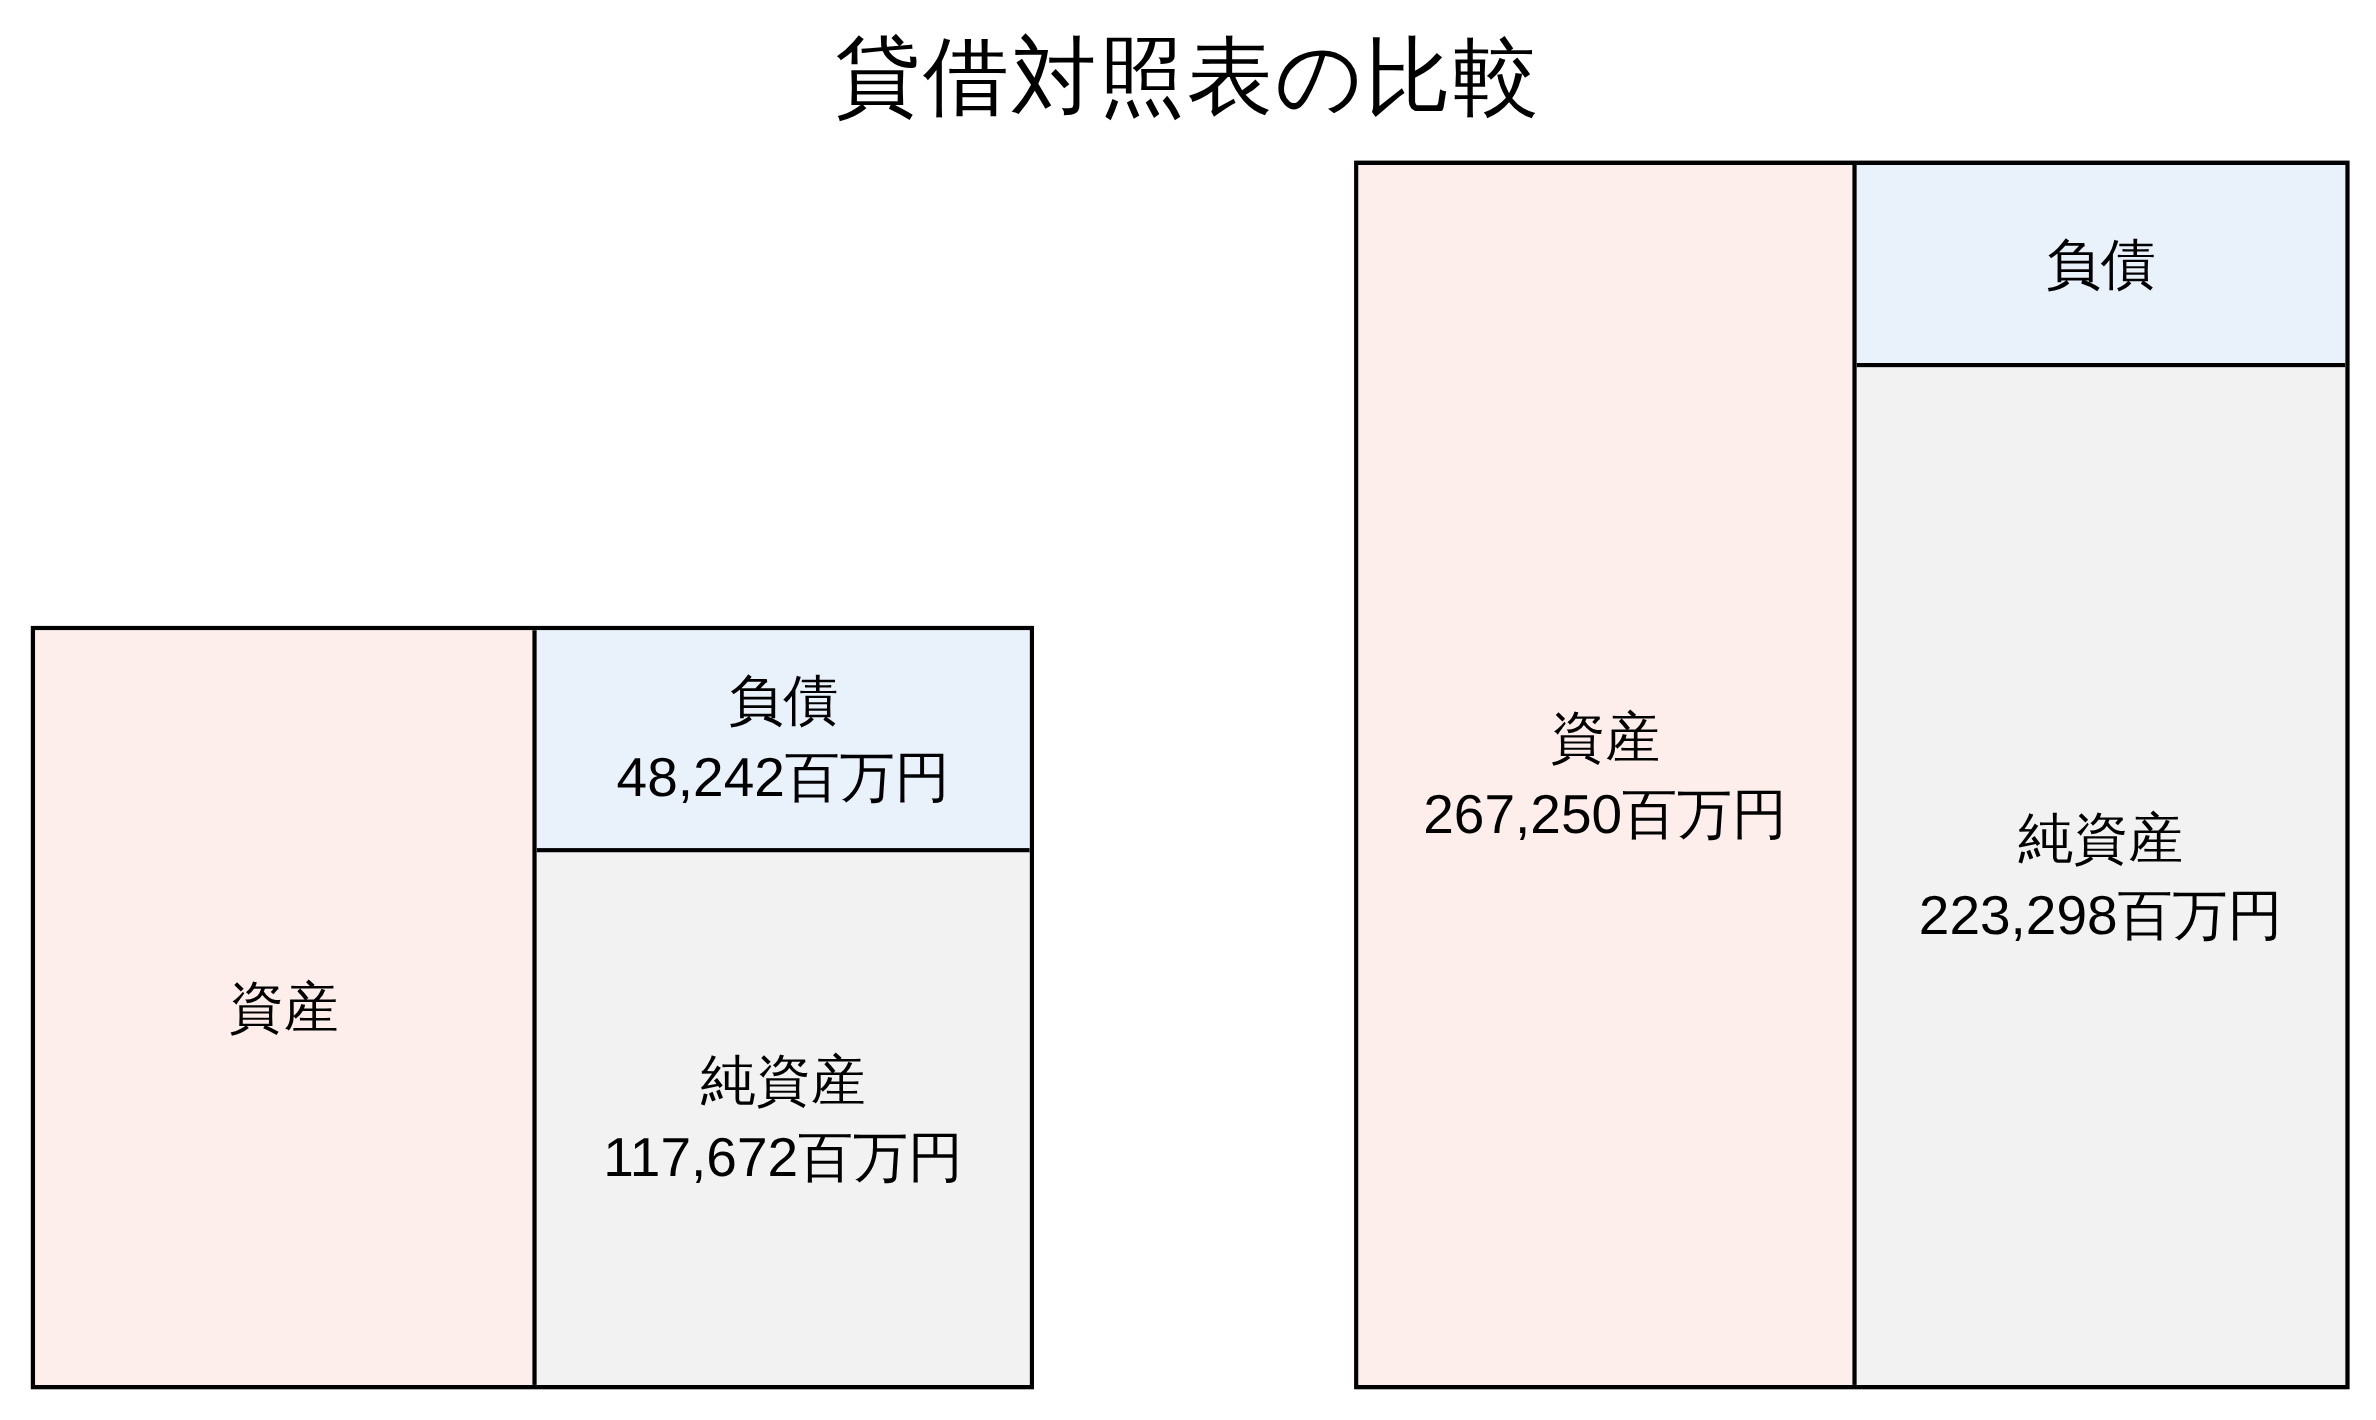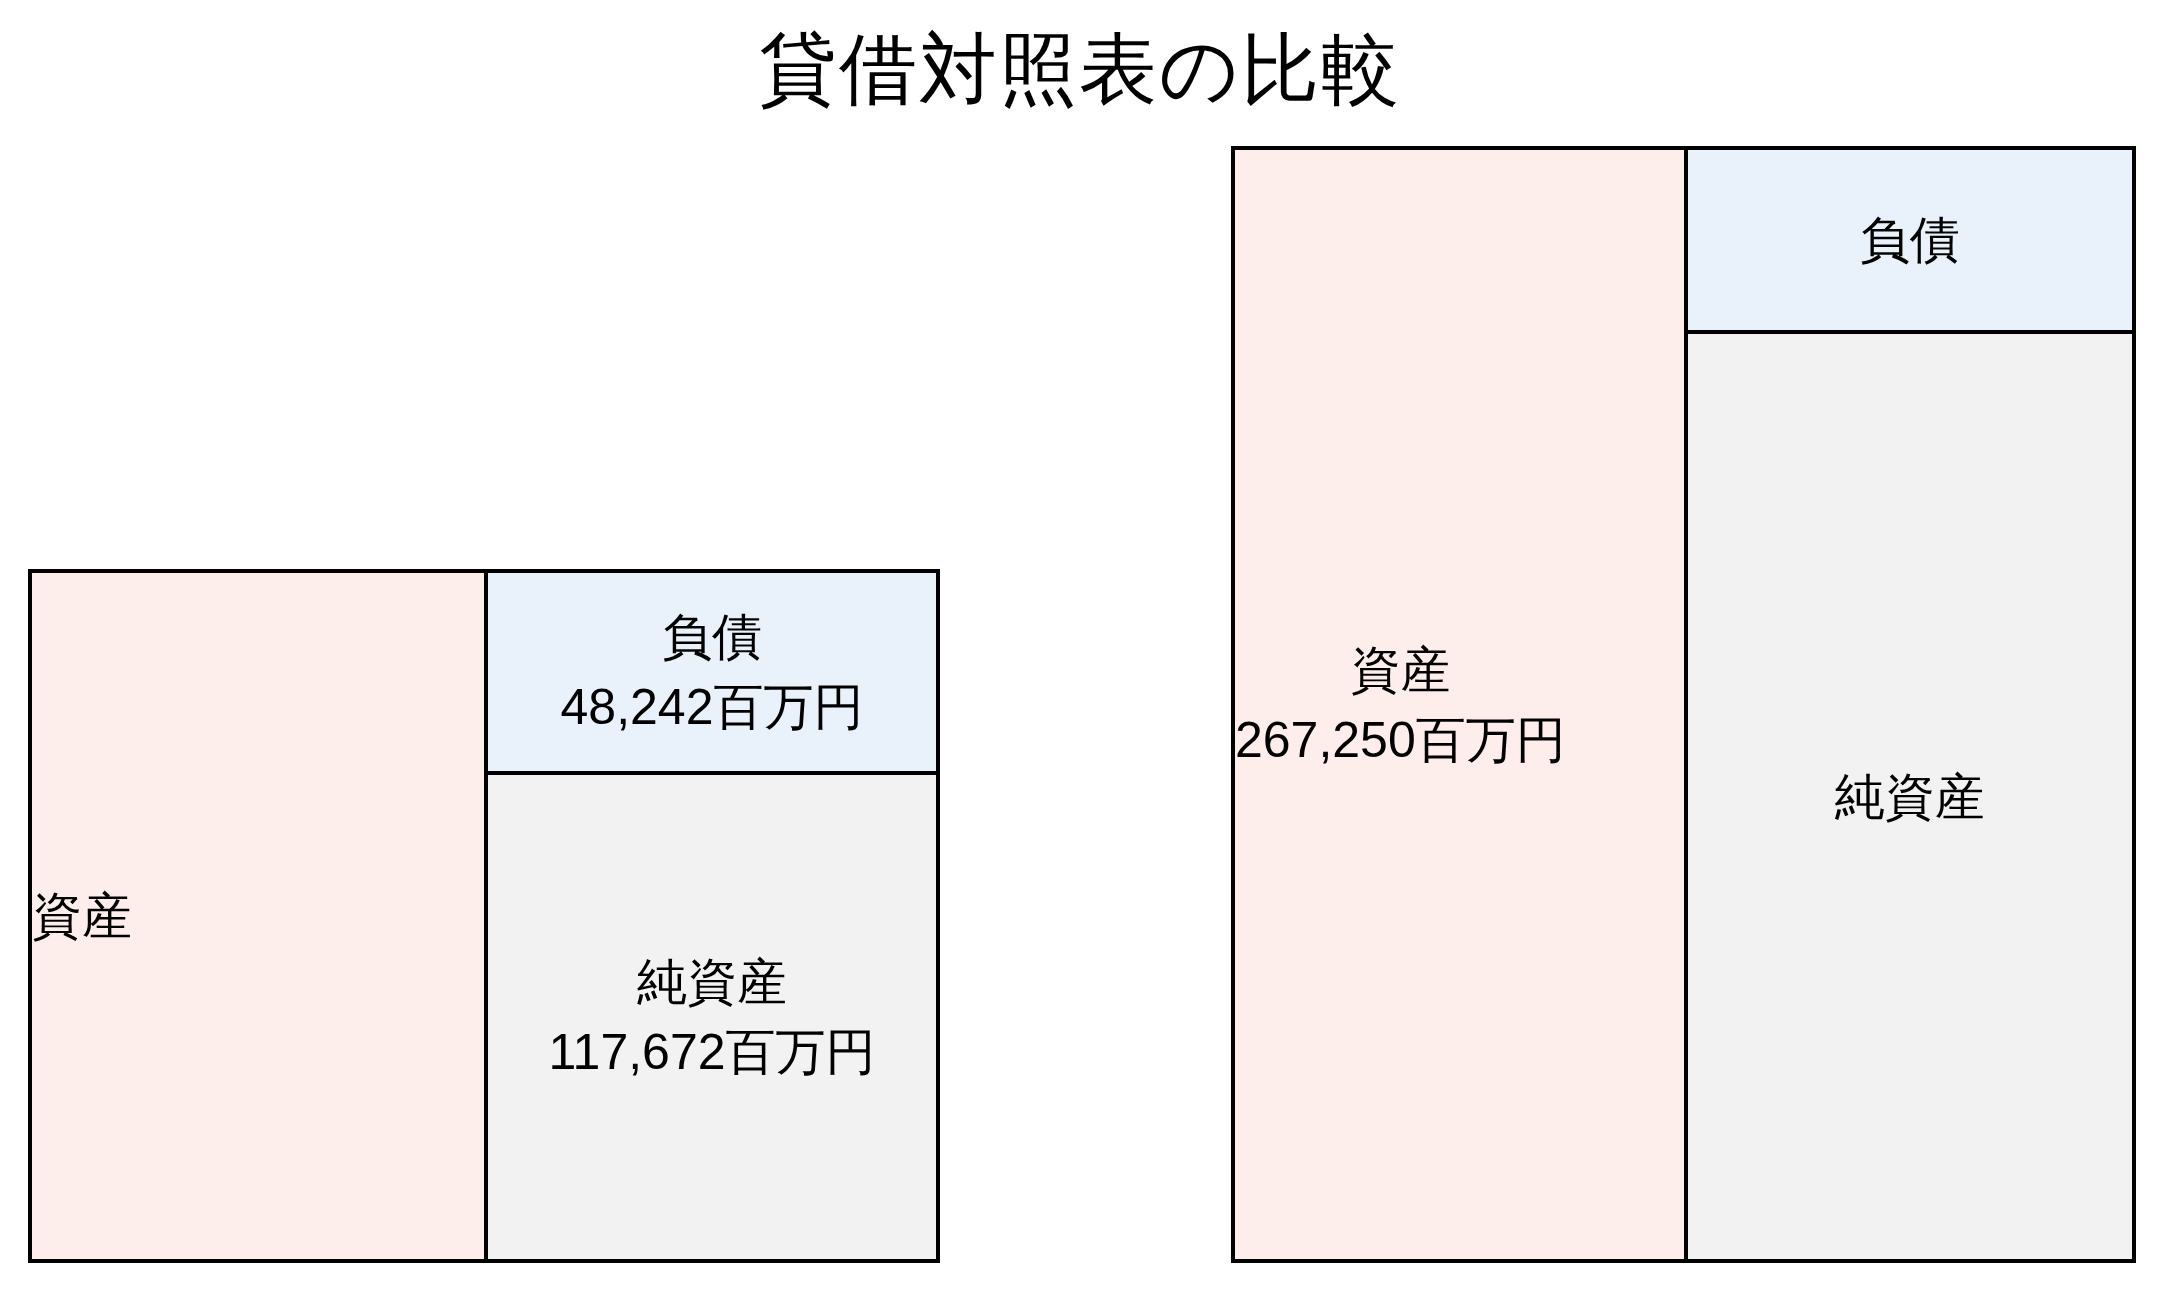--- a/index.html
+++ b/index.html
@@ -39,21 +39,21 @@
     background: #ffffff;
   }
   .sheet-left  { left: 28px;  width: 912px; }
   .sheet-right { left: 1231px; width: 905px; }
 
   .assets-col {
     flex: 0 0 50%;
     box-sizing: border-box;
     display: flex;
     align-items: center;
-    justify-content: flex-start;
+    justify-content: center;
   }
   .right-col {
     flex: 1 1 auto;
     box-sizing: border-box;
     border-left: 4px solid #000000;
     display: flex;
     flex-direction: column;
   }
   .liabilities-box {
     box-sizing: border-box;
@@ -115,18 +115,19 @@
     </div>
     <div class="right-col" style="border-color: rgb(0, 0, 0);">
       <div class="liabilities-box box-liabilities" style="height: 184px; border-color: rgb(0, 0, 0); background: rgb(233, 241, 251);">
         <div class="label-group" style="color: rgb(0, 0, 0);">
           <div>負債</div>
         </div>
       </div>
       <div class="net-assets-box box-netassets" style="background: rgb(242, 242, 242);">
         <div class="label-group" style="color: rgb(0, 0, 0);">
           <div>純資産</div>
+          <div>223,298百万円</div>
         </div>
       </div>
     </div>
   </div>
 
 </div>
 
 </body></html>

